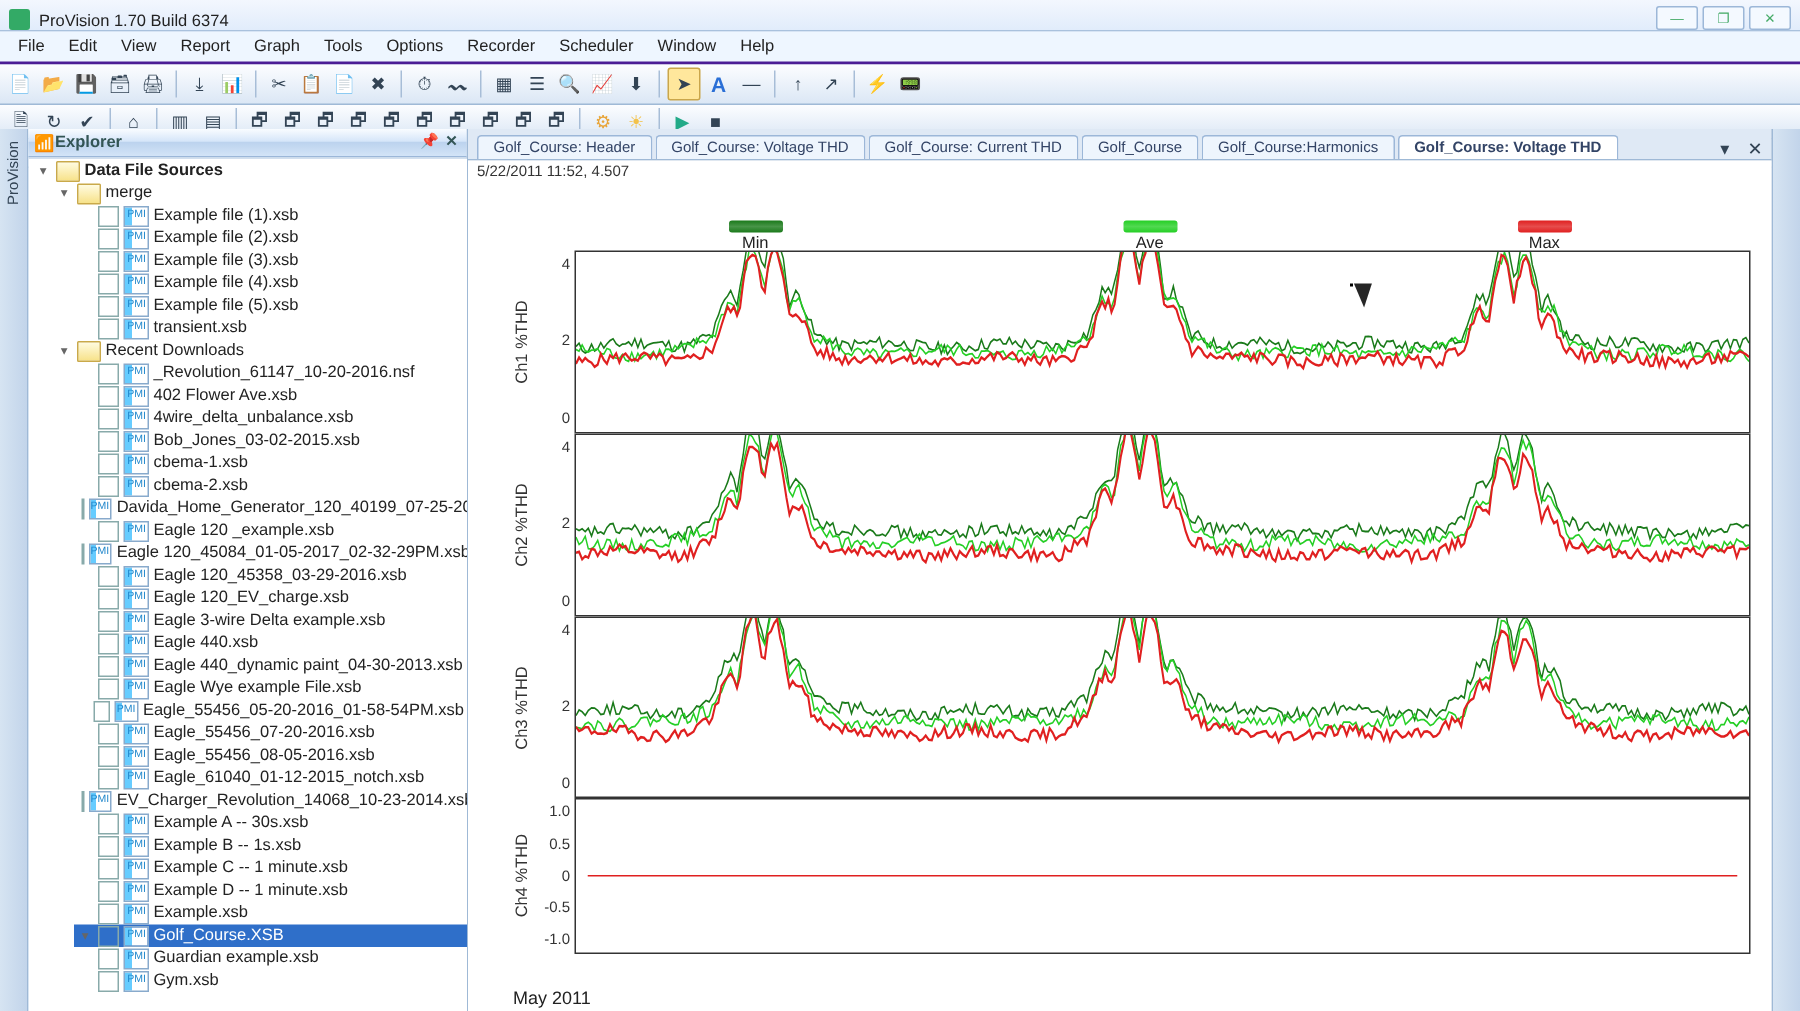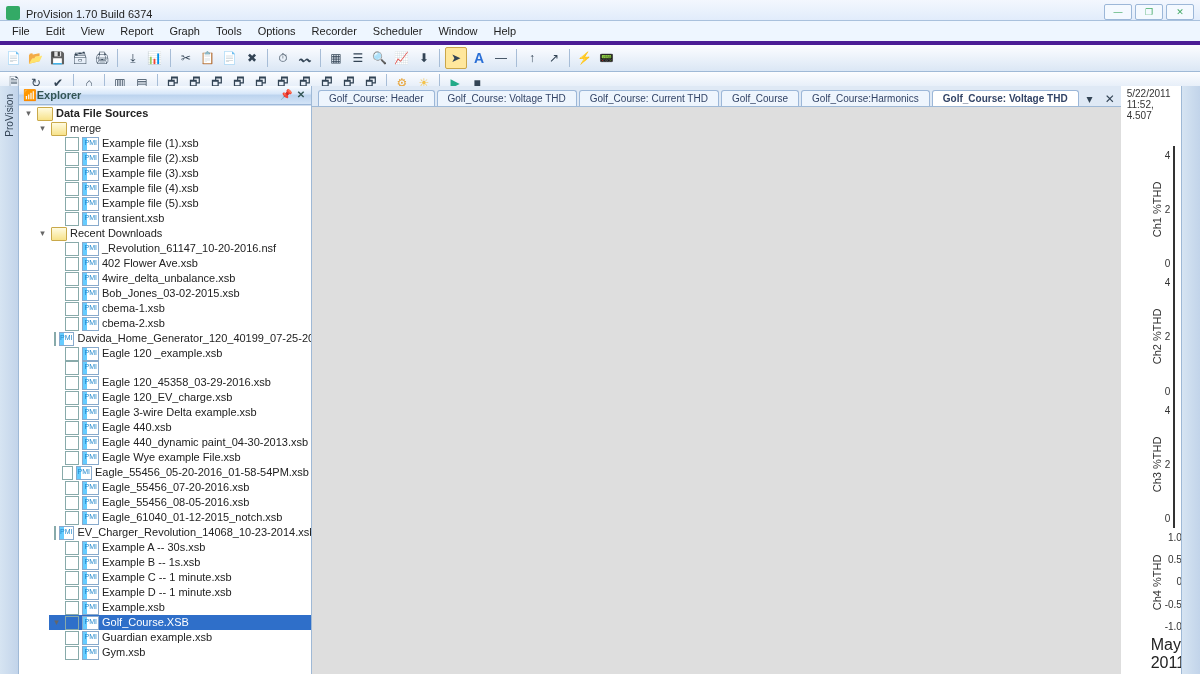--- a/index.html
+++ b/index.html
@@ -1,20 +1,20 @@
 <!DOCTYPE html>
 <html><head>
 <meta charset="utf-8">
 <style>
   html,body{margin:0;padding:0;font-family:"Segoe UI",Tahoma,Arial,sans-serif;font-size:11px;color:#222;background:#d6e4f2;height:100%;overflow:hidden}
   .titlebar{height:20px;background:linear-gradient(#f3f7fe,#e1ecfb);display:flex;align-items:flex-end;padding:0 6px;border-bottom:1px solid #a9c1dd}
   .titlebar .icon{width:14px;height:14px;background:#3a6;border-radius:2px;margin-right:6px}
   .titlebar .spacer{flex:1}
   .winbtn{width:26px;height:14px;border:1px solid #9cb7d8;margin-left:3px;border-radius:2px;background:#f4f9ff;display:flex;align-items:center;justify-content:center;font-size:9px;color:#4a6}
-  .menubar{height:20px;background:#eef6ff;display:flex;align-items:center;padding:0 4px;border-bottom:4px solid #4c1d95}
+  .menubar{height:20px;background:#eef6ff;display:flex;align-items:center;padding:0 4px;border-bottom:2px solid #4c1d95}
   .menubar span{padding:2px 8px;cursor:default}
   .toolbar{height:26px;background:linear-gradient(#fcfdff,#dbe7f5);border-bottom:1px solid #9fb9d6;display:flex;align-items:center;padding:0 4px;gap:2px}
   .tbtn{width:20px;height:20px;display:flex;align-items:center;justify-content:center;border-radius:2px;font-size:12px;color:#345}
   .tsep{width:1px;height:18px;background:#a7bdd7;margin:0 3px}
   .commtab{height:18px;background:#e5eefb;border-bottom:1px solid #b2c6df;display:flex;align-items:flex-end;padding-left:30px}
   .commtab .tab{background:#fff;border:1px solid #9cb7d8;border-bottom:none;border-radius:3px 3px 0 0;padding:1px 10px;font-size:10px}
   .main{position:absolute;top:86px;bottom:0;left:0;right:0;display:flex}
   .sidebar-handle{width:18px;background:linear-gradient(90deg,#d6e4f2,#c2d4ea);border-right:1px solid #9fb9d6}
   .sidebar-handle .vtext{writing-mode:vertical-rl;transform:rotate(180deg);font-size:10px;color:#345;margin:8px auto}
   .explorer{width:292px;display:flex;flex-direction:column;background:#f4f9ff;border-right:1px solid #9fb9d6}
@@ -28,41 +28,41 @@
   .tree .row{display:flex;align-items:center;gap:3px;padding:0 2px}
   .tree .sel{background:#2f6fc9;color:#fff}
   .exp{width:11px;height:11px;display:inline-flex;align-items:center;justify-content:center;font-size:9px;color:#666}
   .ficon{width:14px;height:12px;display:inline-block}
   .fx-pmi{background:linear-gradient(90deg,#6cf 30%,#fff 30%);border:1px solid #8ac;font-size:7px;color:#28c;text-align:right;padding-right:1px;line-height:10px}
   .fx-pmi::before{content:"PMI"}
   .fx-xsb{background:#fff;border:1px solid #cc8;position:relative}
   .fx-xsb::after{content:"";position:absolute;inset:1px;border-left:2px solid #c44;border-right:2px solid #c44}
   .fx-fold{background:linear-gradient(#fffbe0,#f7e28a);border:1px solid #c9a94a;border-radius:1px}
   .chk{width:12px;height:12px;border:1px solid #8aa;background:#fff;display:inline-block}
-  .content{flex:1;display:flex;flex-direction:row;background:#dedede;min-width:0}
+  .content{flex:1;display:flex;flex-direction:column;background:#dedede;min-width:0}
   .doctabs{height:20px;background:#dfe9f5;border-bottom:1px solid #9fb9d6;display:flex;align-items:flex-end;padding-left:6px;gap:0}
   .doctabs .dtab{background:#eef5fd;border:1px solid #9cb7d8;border-bottom:none;border-radius:3px 3px 0 0;padding:2px 10px;font-size:10px;margin-right:2px;color:#346;cursor:default}
   .doctabs .dtab.active{background:#fff;font-weight:bold}
   .doctabs .spacer{flex:1}
   .doctabs .xbtn{padding:0 6px;font-size:12px;color:#345}
   .plotarea{flex:1;position:relative;background:#ffffff;overflow:hidden}
   .plottitle{position:absolute;top:18px;left:0;right:0;text-align:center;font-family:"Times New Roman",serif;font-size:20px}
   .timestamp{position:absolute;top:2px;left:6px;font-size:10px;color:#333}
   .legend{position:absolute;top:40px;left:60px;right:20px;display:flex;justify-content:space-around}
   .legitem{display:flex;flex-direction:column;align-items:center;gap:1px;font-size:11px}
   .legsw{width:36px;height:8px;border-radius:2px}
   .chartstack{position:absolute;top:60px;left:28px;right:14px;bottom:38px;display:flex;flex-direction:column}
   .chartrow{flex:1;display:flex;min-height:0}
   .chartrow.small{flex:0.85}
   .ylab{width:16px;display:flex;align-items:center;justify-content:center;writing-mode:vertical-rl;transform:rotate(180deg);font-size:11px;color:#333}
   .yaxis{width:24px;display:flex;flex-direction:column;justify-content:space-between;align-items:flex-end;padding:4px 3px 4px 0;font-size:10px;color:#333}
   .plot{flex:1;background:#fff;border:1px solid #333;position:relative;overflow:hidden}
   .plot svg{position:absolute;inset:0;width:100%;height:100%}
   .xaxis{position:absolute;left:68px;right:14px;bottom:18px;display:flex;justify-content:space-between;padding:0 10%;font-size:11px}
-  .monthlab{position:absolute;left:30px;bottom:2px;font-size:16px}
+  .monthlab{position:absolute;left:30px;bottom:2px;font-size:12px}
   .cursor{position:absolute;width:14px;height:20px;pointer-events:none}
   .cursor::before{content:"";position:absolute;left:0;top:0;border-left:12px solid transparent;border-top:16px solid rgba(0,0,0,.85);transform:skewX(-18deg)}
   .cursor::after{content:"";position:absolute;left:0;top:0;width:2px;height:2px;background:#000}
 </style>
 </head>
 <body>
 
 <div class="titlebar">
   <span class="icon"></span>
   <span>ProVision 1.70 Build 6374</span>
@@ -301,20 +301,21 @@
                       <span class="chk"></span>
                       <span class="ficon fx-pmi"></span>
                       <span>Eagle 120 _example.xsb</span>
                     </div>
                   </li>
                   <li>
                     <div class="row ">
                       <span class="exp"></span>
                       <span class="chk"></span>
                       <span class="ficon fx-pmi"></span>
+                      <span>Eagle 120_45084_01-05-2017_02-32-29PM.xsb</span>
                     </div>
                   </li>
                   <li>
                     <div class="row ">
                       <span class="exp"></span>
                       <span class="chk"></span>
                       <span class="ficon fx-pmi"></span>
                       <span>Eagle 120_45358_03-29-2016.xsb</span>
                     </div>
                   </li>

